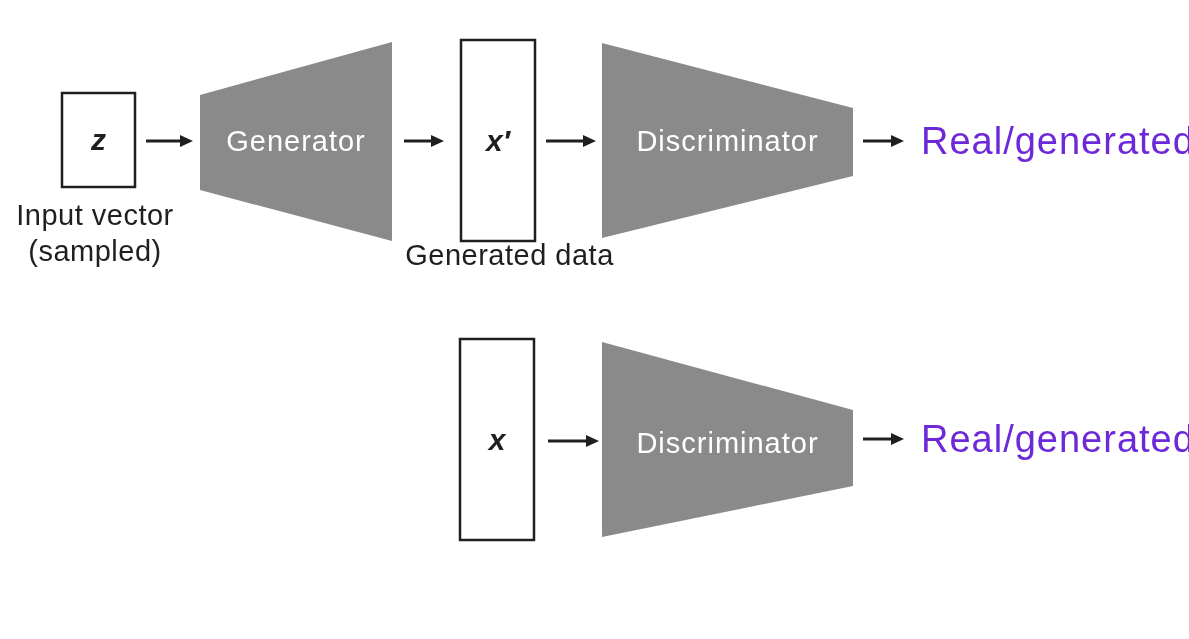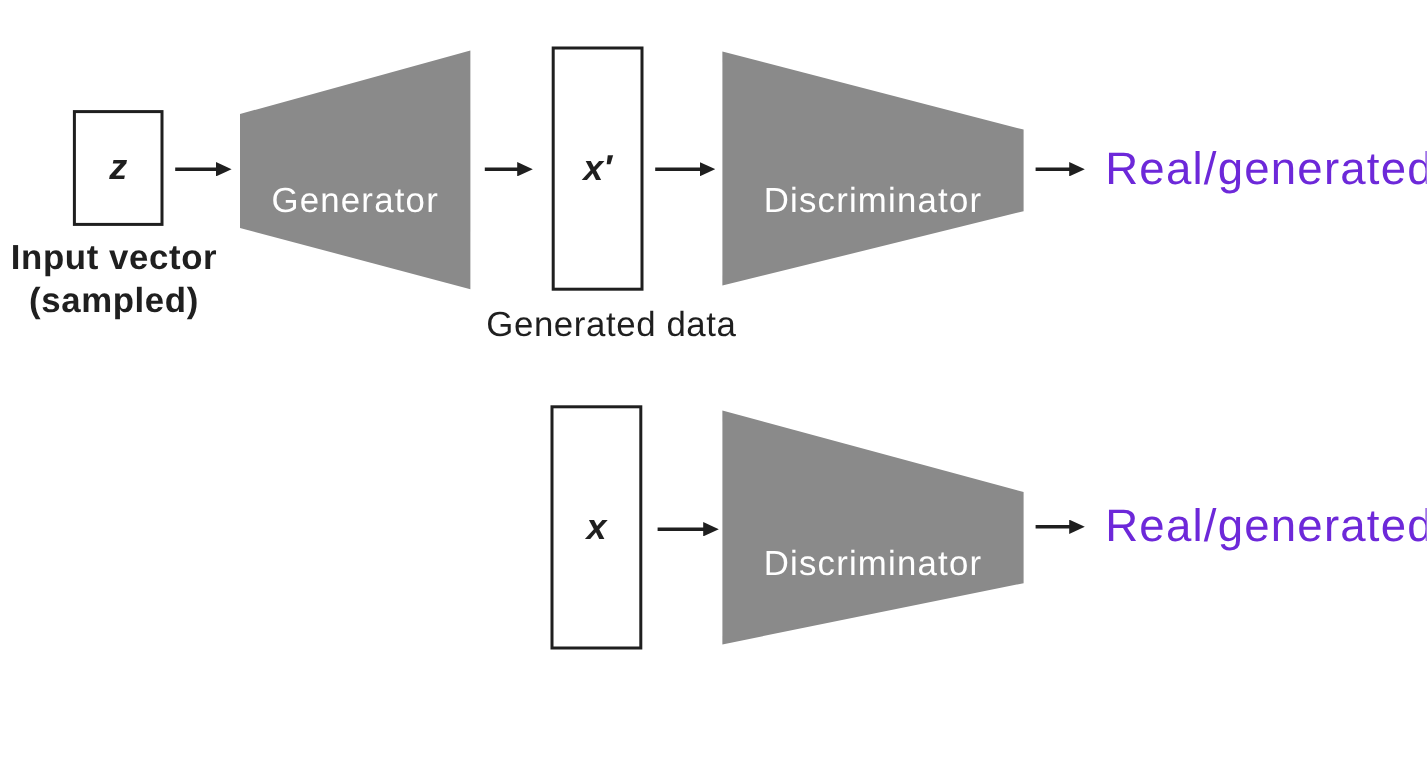--- a/index.html
+++ b/index.html
@@ -27,30 +27,29 @@
     font-size: 30px;
     color: #1f1f1f;
   }
   .shape-label {
     display: flex;
     align-items: center;
     justify-content: center;
     color: #ffffff;
     font-size: 29px;
     letter-spacing: 1px;
-    margin-top: 27px;
   }
   .caption {
     text-align: center;
     font-size: 29px;
     letter-spacing: 0.5px;
     white-space: pre-line;
     color: #1f1f1f;
   }
-  .caption.two-line { line-height: 40px; font-weight: bold; }
+  .caption.two-line { line-height: 40px; }
   .output-text {
     font-size: 38px;
     letter-spacing: 1px;
     line-height: 33px;
     color: #6d28d9;
     white-space: nowrap;
   }
 </style>
 </head>
 <body>
@@ -91,21 +90,21 @@
 
   <div class="label box-letter" style="left:62px; top:93px; width:73px; height:94px;">z</div>
 
   <div class="label caption two-line" style="left:0px; top:197px; width:190px; line-height:36px;">Input vector
 (sampled)</div>
 
   <div class="label shape-label" style="left:200px; top:121px; width:192px; height:40px;">Generator</div>
 
   <div class="label box-letter" style="left:461px; top:40px; width:74px; height:201px;">x′</div>
 
-  <div class="label caption" style="left:387px; top:255px; width:245px;text-align:center;">Generated data</div>
+  <div class="label caption" style="left:387px; top:239px; width:245px;text-align:center;">Generated data</div>
 
   <div class="label shape-label" style="left:602px; top:121px; width:251px; height:40px;">Discriminator</div>
 
   <div class="label output-text" style="left:921px; top:125px;">Real/generated</div>
 
   <div class="label box-letter" style="left:460px; top:339px; width:74px; height:201px;">x</div>
 
 
   <div class="label shape-label" style="left:602px; top:423px; width:251px; height:40px;">Discriminator</div>
 

